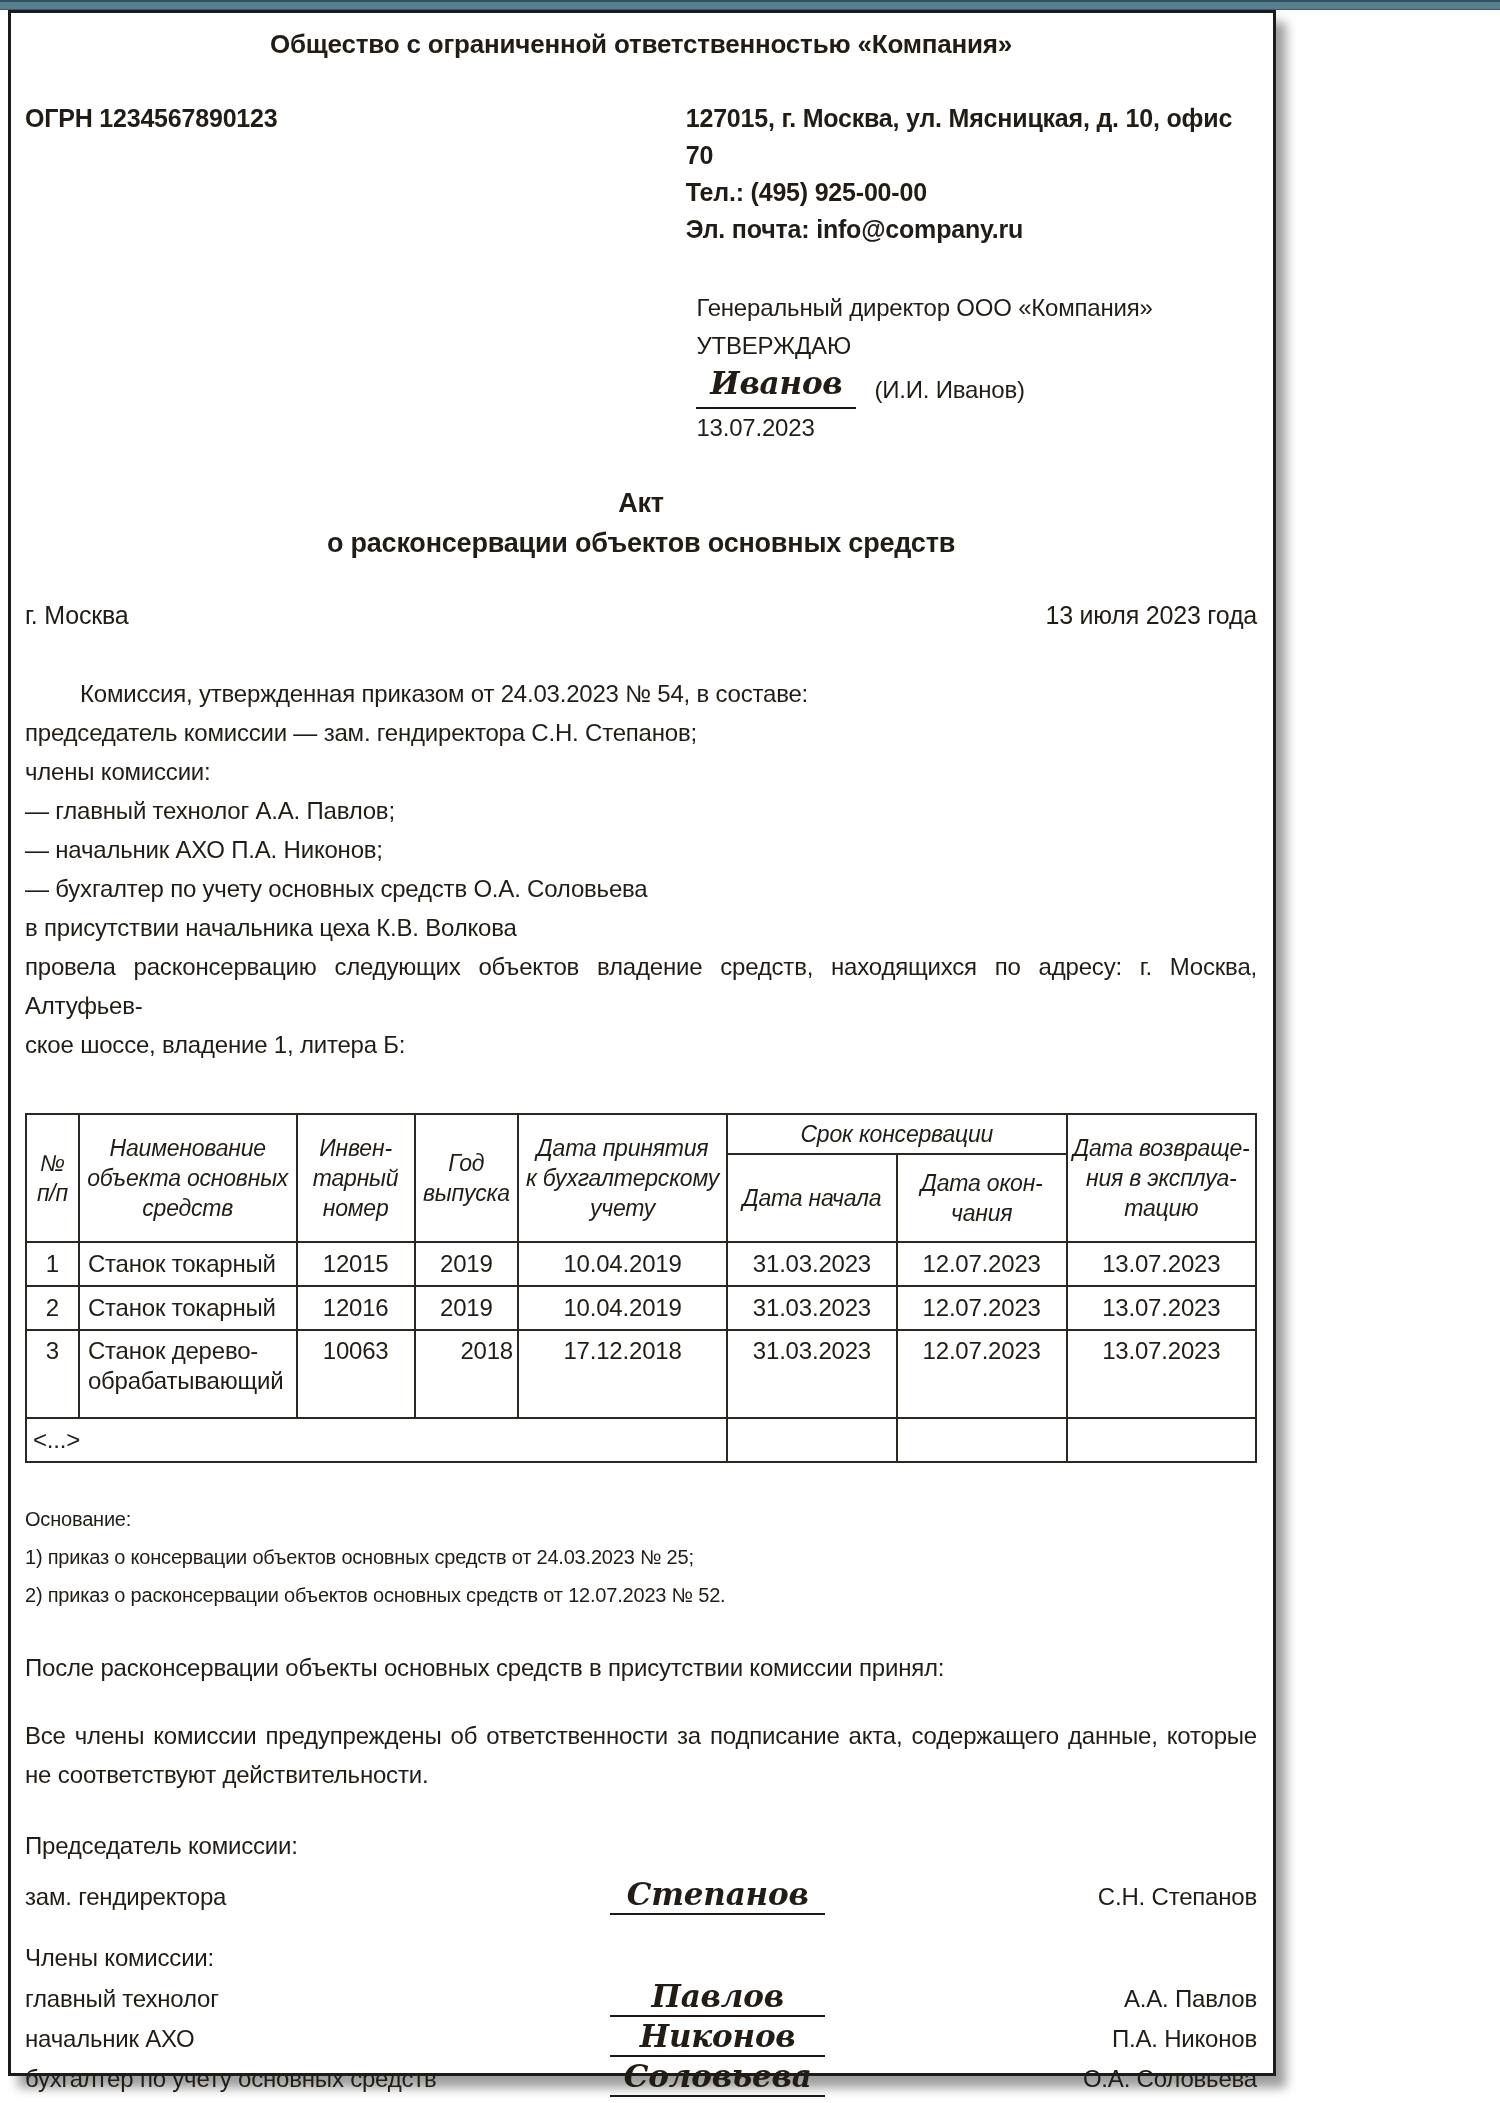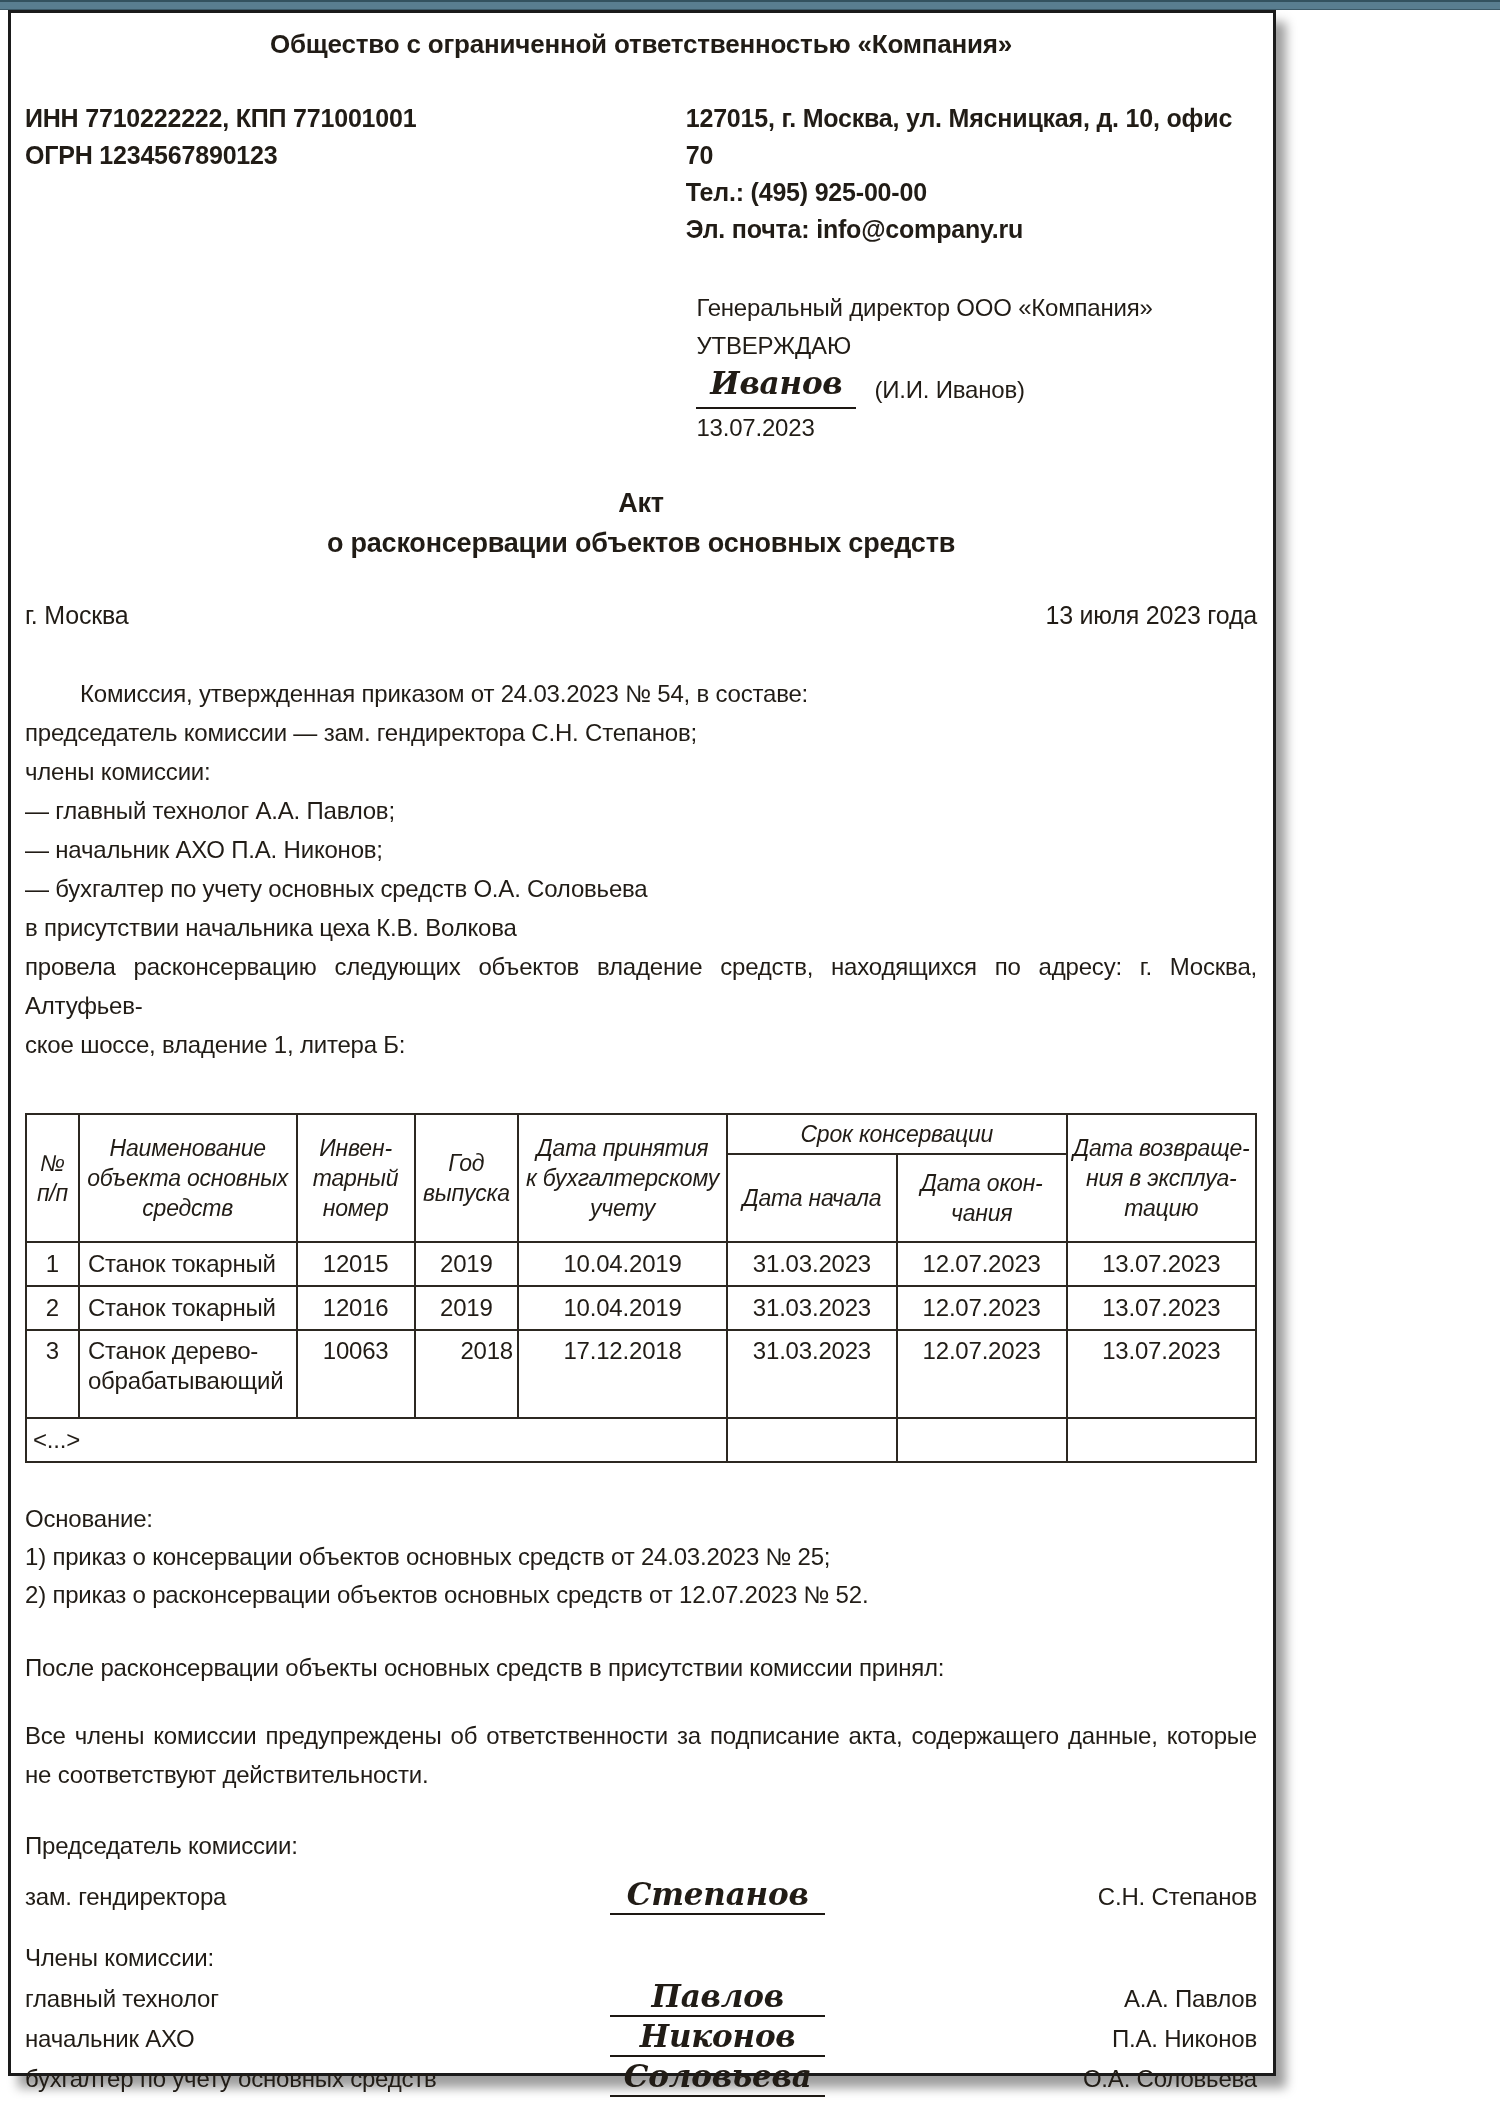--- a/index.html
+++ b/index.html
@@ -62,21 +62,21 @@
     text-align:center;padding:4px 4px;
   }
   table.assets td{font-size:24px;line-height:30px;text-align:center;padding:5px 4px;}
   table.assets td.cell-name{text-align:left;padding-left:8px;border-radius:22px;}
   table.assets tr.r-group th{height:40px;}
   table.assets tr.r-sub th{height:88px;}
   table.assets tr.r-data td{height:44px;}
   table.assets tr.r-data3 td{height:88px;}
   table.assets tr.r-ellipsis td{height:44px;text-align:left;padding-left:6px;vertical-align:middle;}
   
-  .basis{margin-top:37px;font-size:24px;line-height:38px;}
+  .basis{margin-top:37px;font-size:20px;line-height:38px;}
   
   .sect{font-size:24px;}
   .acc-intro{margin-top:35px;line-height:38px;}
   .signrow{
     display:grid;grid-template-columns:47.5% 215px 1fr;
     align-items:end;margin-top:6px;height:44px;
   }
   .signrow .role{font-size:24px;align-self:end;padding-bottom:4px;}
   .signrow .sig-line{width:215px;}
   .signrow .pname{text-align:right;font-size:24px;align-self:end;padding-bottom:4px;}
@@ -89,21 +89,20 @@
 <body>
 
 <div class="topbar"></div>
 
 <div class="page">
 
   <div class="company-title">Общество с ограниченной ответственностью «Компания»</div>
 
   <div class="req-row">
     <div class="req-left">
-      <div>ИНН 7710222222, КПП 771001001</div>
       <div>ОГРН 1234567890123</div>
     </div>
     <div class="req-right">
       <div>127015, г. Москва, ул. Мясницкая, д. 10, офис 70</div>
       <div>Тел.: (495) 925-00-00</div>
       <div>Эл. почта: info@company.ru</div>
     </div>
   </div>
 
   <div class="approval">

